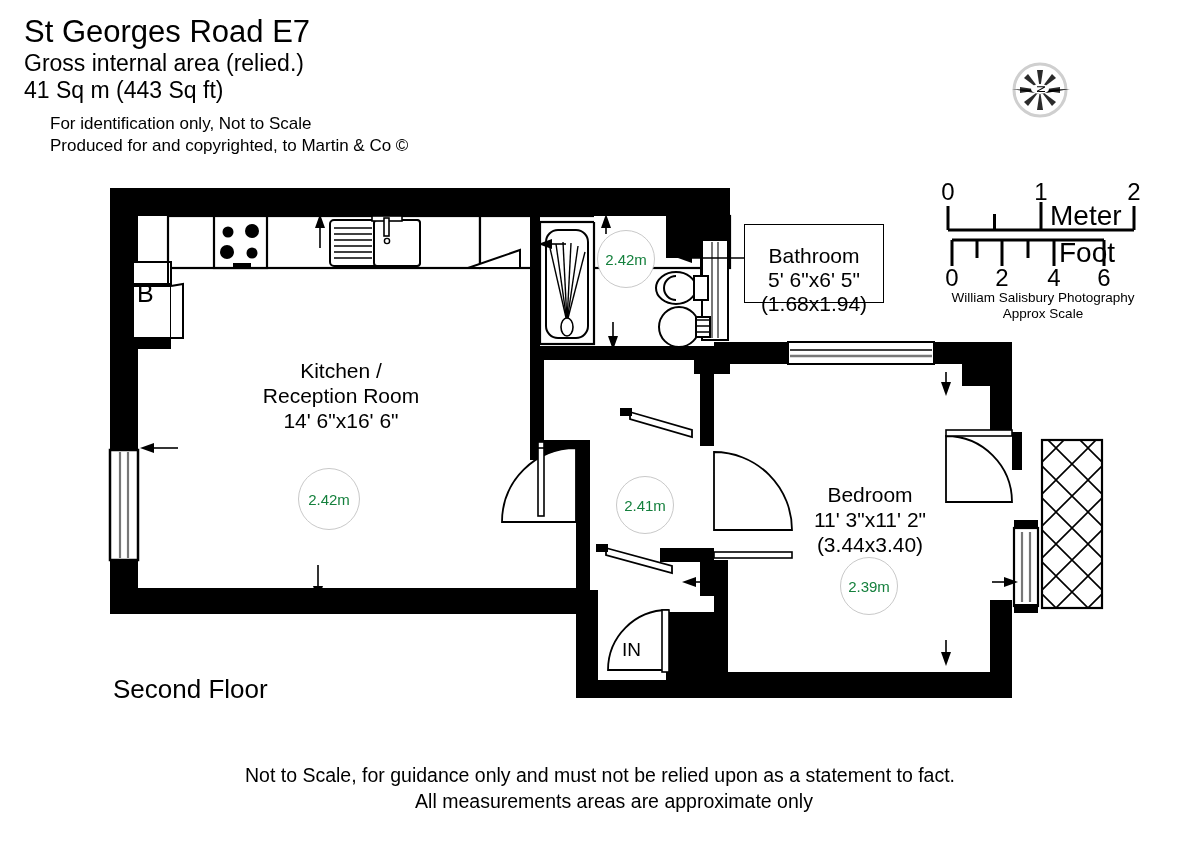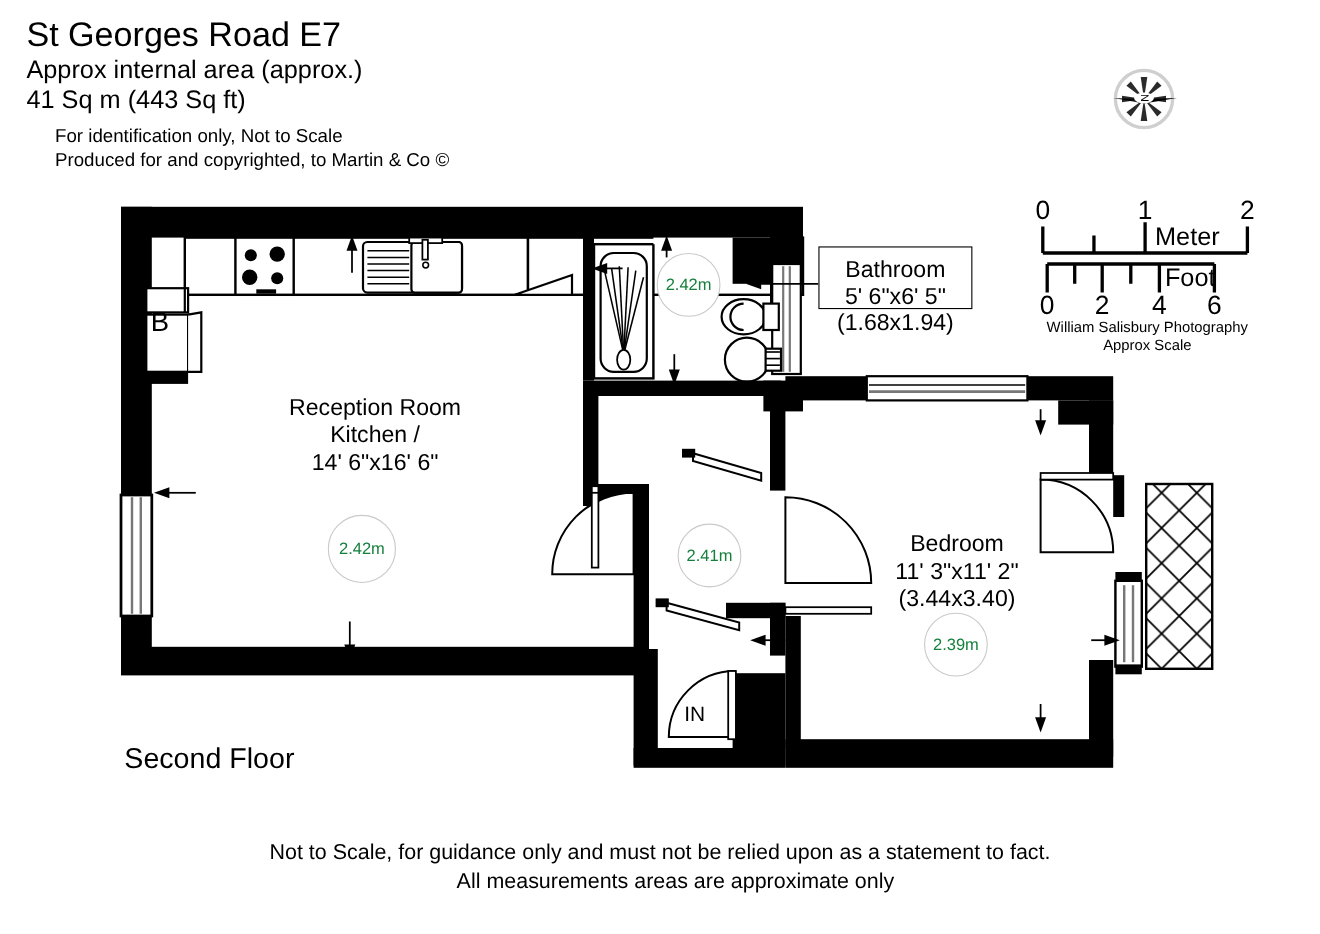--- a/index.html
+++ b/index.html
@@ -62,21 +62,21 @@
   #scale-svg { position: absolute; left: 0; top: 0; }
   .scale-num {
     position: absolute;
     font-size: 24px;
     line-height: 24px;
     text-align: center;
     width: 26px;
   }
   .scale-word {
     position: absolute;
-    font-size: 23px;
+    font-size: 28px;
     line-height: 23px;
   }
   .credit-line {
     position: absolute;
     font-size: 13.5px;
     line-height: 16px;
     text-align: center;
     width: 210px;
     left: 0;
     white-space: nowrap;
@@ -104,28 +104,28 @@
     display: block;
   }
   #label-kitchen { left: 213px; top: 358px; width: 256px; }
   #label-bedroom { left: 750px; top: 482px; width: 240px; }
 
   #label-bathroom-box {
     position: absolute;
     left: 744px;
     top: 224px;
     width: 140px;
-    height: 57px;
+    height: 79px;
     border: 1.6px solid #000;
     background: #fff;
     box-sizing: border-box;
     text-align: center;
     font-size: 21px;
     line-height: 24px;
-    padding-top: 9px;
+    padding-top: 19px;
     white-space: nowrap;
   }
   #label-bathroom-box .rl { display: block; }
 
   
   .height-bubble {
     position: absolute;
     border: 1.4px solid #c9c9c9;
     border-radius: 50%;
     background: #fff;
@@ -168,21 +168,21 @@
   }
   .foot-1 { font-size: 19.5px; line-height: 26px; }
   .foot-2 { font-size: 19.5px; line-height: 26px; padding-left: 28px; }
   .foot-3 { font-size: 15px; line-height: 22px; }
 </style>
 </head>
 <body>
 
 <div id="header-block">
   <div class="title-line">St Georges Road E7</div>
-  <div class="sub-line">Approx internal area (approx.)</div>
+  <div class="sub-line">Gross internal area (relied.)</div>
   <div class="sub-line">41 Sq m (443 Sq ft)</div>
   <div id="notes-block">
     <div class="note-line">For identification only, Not to Scale</div>
     <div class="note-line">Produced for and copyrighted, to Martin &amp; Co ©</div>
   </div>
 </div>
 
 <div id="compass">
   <svg width="64" height="64" viewBox="0 0 64 64">
     <circle cx="32" cy="32" r="26" fill="none" stroke="#cfcfcf" stroke-width="3"></circle>
@@ -423,22 +423,22 @@
 
     <line x1="946" y1="640" x2="946" y2="656" stroke="#000" stroke-width="1.6"></line>
     <polygon points="946,666 941,652 951,652" fill="#000"></polygon>
 
     <line x1="992" y1="582" x2="1008" y2="582" stroke="#000" stroke-width="1.6"></line>
     <polygon points="1018,582 1004,577 1004,587" fill="#000"></polygon>
   </g>
 </svg>
 
 <div class="room-label" id="label-kitchen">
+  <span class="rl">Kitchen /</span>
   <span class="rl">Reception Room</span>
-  <span class="rl">Kitchen /</span>
   <span class="rl">14' 6"x16' 6"</span>
 </div>
 
 <div id="label-bathroom-box">
   <span class="rl">Bathroom</span>
   <span class="rl">5' 6"x6' 5"</span>
   <span class="rl">(1.68x1.94)</span>
 </div>
 
 <div class="room-label" id="label-bedroom">

